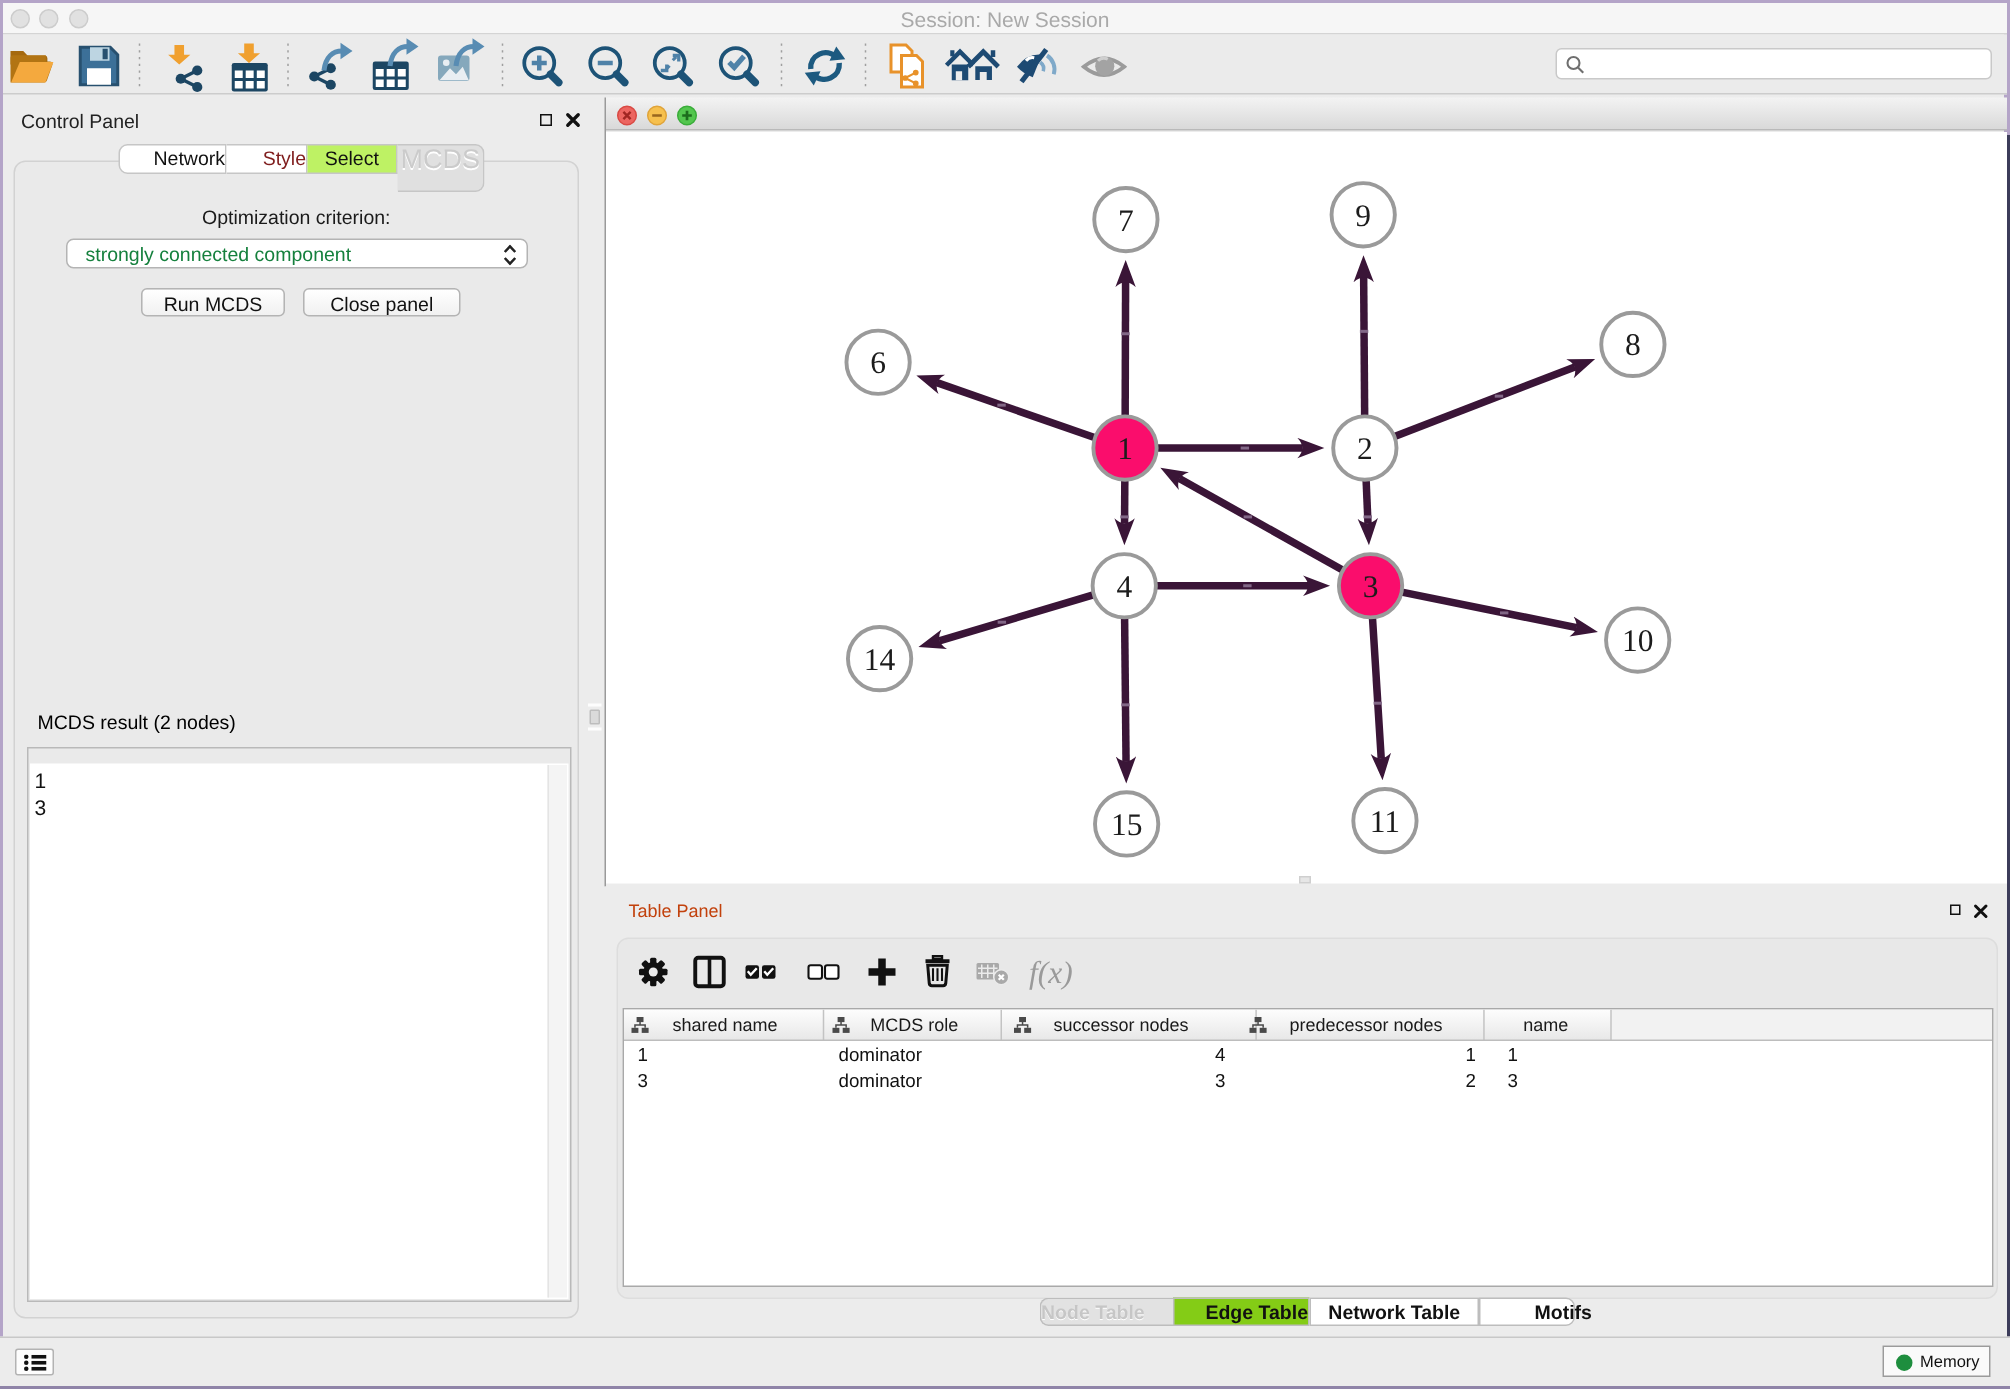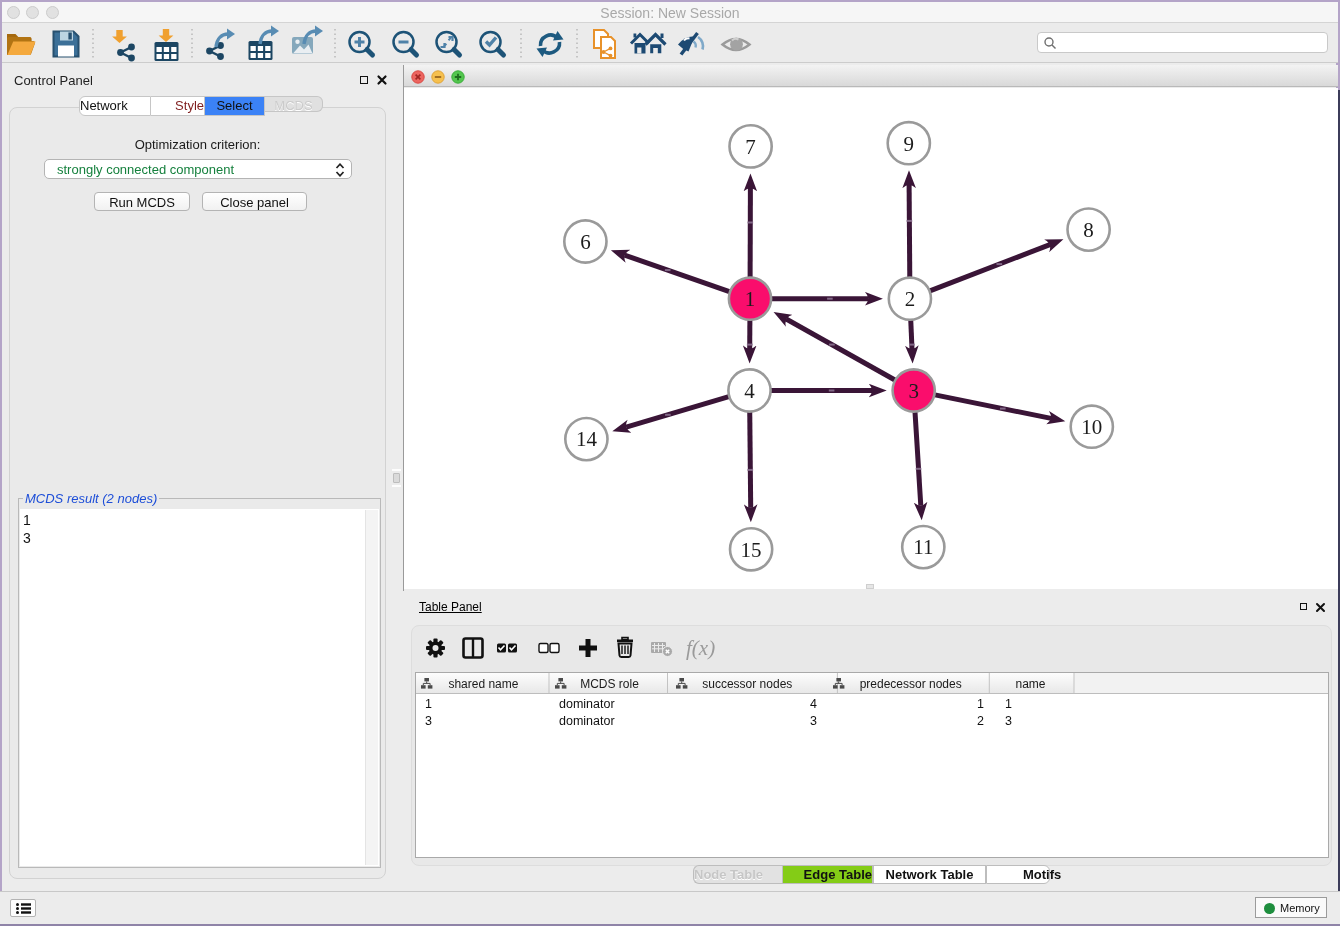--- a/index.html
+++ b/index.html
@@ -155,41 +155,41 @@
 
 <div class="abs" style="left:14px;top:73px;font-size:13px;color:#222;">Control Panel</div>
 <div class="abs" style="left:360px;top:76px;width:8px;height:8px;border:1.6px solid #111;"></div>
 <svg class="abs" style="left:376px;top:74px;" width="12" height="12" viewBox="0 0 12 12">
   <path d="M2.5,2.5 L9.5,9.5 M9.5,2.5 L2.5,9.5" stroke="#111" stroke-width="2.2" stroke-linecap="round"></path>
 </svg>
 
 <div class="abs" style="left:9px;top:107px;width:377px;height:772px;background:#eaeaea;border:1px solid #d2d2d2;border-radius:8px;"></div>
 
 <div class="abs" style="left:79px;top:96px;width:244px;height:21px;">
-  <div class="abs" style="left:0;top:0;width:72px;height:20px;background:#fff;border:1px solid #c6c6c6;border-radius:6px 0 0 6px;line-height:18px;text-align:left;font-size:13px;color:#111;">Network</div>
+  <div class="abs" style="left:0;top:0;width:72px;height:20px;background:#fff;border:1px solid #c6c6c6;border-radius:6px 0 0 6px;line-height:18px;text-align:right;font-size:13px;color:#111;">Network</div>
   <div class="abs" style="left:72px;top:0;width:54px;height:20px;background:#fff;border:1px solid #c6c6c6;border-left:none;line-height:18px;text-align:right;font-size:13px;color:#7f1d1d;">Style</div>
-  <div class="abs" style="left:126px;top:0;width:60px;height:20px;background:#3b82f6;border:1px solid #c6c6c6;border-left:none;line-height:18px;text-align:center;font-size:13px;color:#111;">Select</div>
-  <div class="abs" style="left:186px;top:0;width:58px;height:16px;background:#e0e0e0;border:1px solid #c6c6c6;border-left:none;border-radius:0 6px 6px 0;line-height:18px;text-align:center;font-size:13px;color:#cbcbcb;text-shadow:0 1px 0 #fff;">MCDS</div>
+  <div class="abs" style="left:126px;top:0;width:60px;height:20px;background:#bef264;border:1px solid #c6c6c6;border-left:none;line-height:18px;text-align:center;font-size:13px;color:#111;">Select</div>
+  <div class="abs" style="left:186px;top:0;width:58px;height:32px;background:#e0e0e0;border:1px solid #c6c6c6;border-left:none;border-radius:0 6px 6px 0;line-height:18px;text-align:center;font-size:18px;color:#cbcbcb;text-shadow:0 1px 0 #fff;">MCDS</div>
 </div>
 
 <div class="abs" style="left:0;top:137px;width:395px;text-align:center;font-size:13px;color:#1a1a1a;">Optimization criterion:</div>
 
 <div class="abs" style="left:44px;top:159px;width:308px;height:20px;background:#fff;border:1px solid #b4b4b4;border-radius:5px;">
   <div class="abs" style="left:12px;top:0;line-height:20px;font-size:13px;color:#15803d;">strongly connected component</div>
   <svg class="abs" style="right:6px;top:3px;" width="10" height="14" viewBox="0 0 10 14">
     <path d="M1.5,5 L5,1.2 L8.5,5" fill="none" stroke="#222" stroke-width="1.7"></path>
     <path d="M1.5,9 L5,12.8 L8.5,9" fill="none" stroke="#222" stroke-width="1.7"></path>
   </svg>
 </div>
 
 <div class="abs" style="left:94px;top:192px;width:96px;height:19px;background:linear-gradient(#ffffff,#f1f1f1);border:1px solid #b4b4b4;border-radius:4px;line-height:19px;text-align:center;font-size:13px;color:#111;">Run MCDS</div>
 <div class="abs" style="left:202px;top:192px;width:105px;height:19px;background:linear-gradient(#ffffff,#f1f1f1);border:1px solid #b4b4b4;border-radius:4px;line-height:19px;text-align:center;font-size:13px;color:#111;">Close panel</div>
 
 <div class="abs" style="left:18px;top:498px;width:363px;height:370px;border:1px solid #b9b9b9;"></div>
-<div class="abs" style="left:23px;top:491px;background:#eaeaea;padding:0 2px;font-size:13px;color:#1d4ed8;font-style:italic;">MCDS result (2 nodes)</div>
+<div class="abs" style="left:23px;top:474px;background:#eaeaea;padding:0 2px;font-size:13px;color:#000000;">MCDS result (2 nodes)</div>
 <div class="abs" style="left:20px;top:509px;width:359px;height:357px;background:#fff;"></div>
 <div class="abs" style="left:365px;top:510px;width:13px;height:355px;background:#f4f4f4;border-left:1px solid #e4e4e4;"></div>
 <div class="abs" style="left:23px;top:512px;font-size:14px;color:#111;line-height:17.5px;">1<br>3</div>
 
 <div class="abs" style="left:392px;top:469px;width:9px;height:18px;border-top:2px solid #fdfdfd;border-bottom:2px solid #fdfdfd;"></div>
 <div class="abs" style="left:393px;top:473px;width:7px;height:10px;background:#dadada;border:1px solid #bdbdbd;border-radius:1px;"></div>
 
 <div class="abs" style="left:403px;top:65px;width:935px;height:526px;border-left:1px solid #9a9a9a;">
   <div class="abs" style="left:0;top:0;width:934px;height:22px;background:linear-gradient(#f3f3f3,#d9d9d9);border-bottom:1px solid #b9b9b9;"></div>
 </div>
@@ -257,21 +257,21 @@
   <text x="509.7" y="309.8" text-anchor="middle" font-family="Liberation Serif,serif" font-size="21px" fill="#1c1c1c">3</text>
   <text x="182.4" y="358.4" text-anchor="middle" font-family="Liberation Serif,serif" font-size="21px" fill="#1c1c1c">14</text>
   <text x="687.8" y="346.0" text-anchor="middle" font-family="Liberation Serif,serif" font-size="21px" fill="#1c1c1c">10</text>
   <text x="347.1" y="468.6" text-anchor="middle" font-family="Liberation Serif,serif" font-size="21px" fill="#1c1c1c">15</text>
   <text x="519.3" y="466.4" text-anchor="middle" font-family="Liberation Serif,serif" font-size="21px" fill="#1c1c1c">11</text>
 </svg>
 </div>
 <div class="abs" style="left:866px;top:584px;width:8px;height:5px;background:#e6e6e6;border:1px solid #cfcfcf;"></div>
 
 <div class="abs" style="left:403px;top:591px;width:935px;height:300px;background:#ececec;"></div>
-<div class="abs" style="left:419px;top:600px;font-size:12px;color:#000000;text-decoration:underline;">Table Panel</div>
+<div class="abs" style="left:419px;top:600px;font-size:12px;color:#c2410c;">Table Panel</div>
 <div class="abs" style="left:1300px;top:603px;width:7px;height:7px;border:1.5px solid #111;"></div>
 <svg class="abs" style="left:1315px;top:602px;" width="11" height="11" viewBox="0 0 11 11">
   <path d="M2,2 L9,9 M9,2 L2,9" stroke="#111" stroke-width="2.0" stroke-linecap="round"></path>
 </svg>
 <div class="abs" style="left:411px;top:625px;width:921px;height:241px;background:#e8e8e8;border:1px solid #ddd;border-radius:8px;"></div>
 <div id="table-toolbar" class="abs" style="left:403px;top:630px;width:935px;height:40px;"><svg width="935" height="40" viewBox="0 0 935 40">
       <g transform="translate(32.5,18)">
         <rect x="-2.1" y="-9.5" width="4.2" height="5" rx="1" fill="#111" transform="rotate(0)"></rect>
         <rect x="-2.1" y="-9.5" width="4.2" height="5" rx="1" fill="#111" transform="rotate(45)"></rect>
         <rect x="-2.1" y="-9.5" width="4.2" height="5" rx="1" fill="#111" transform="rotate(90)"></rect>

